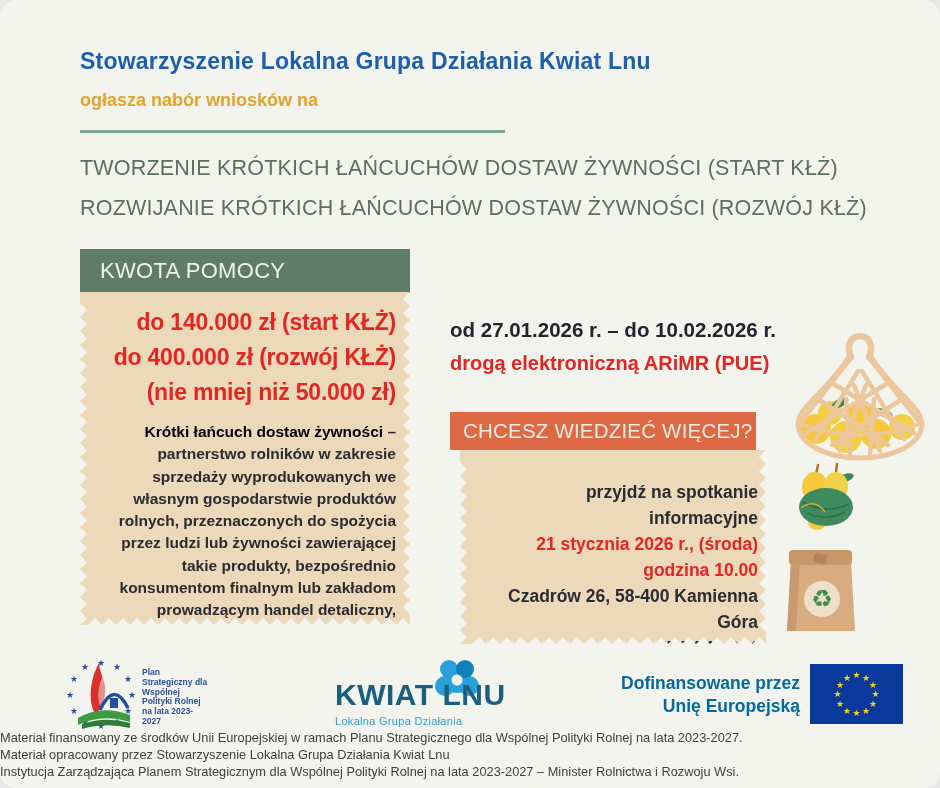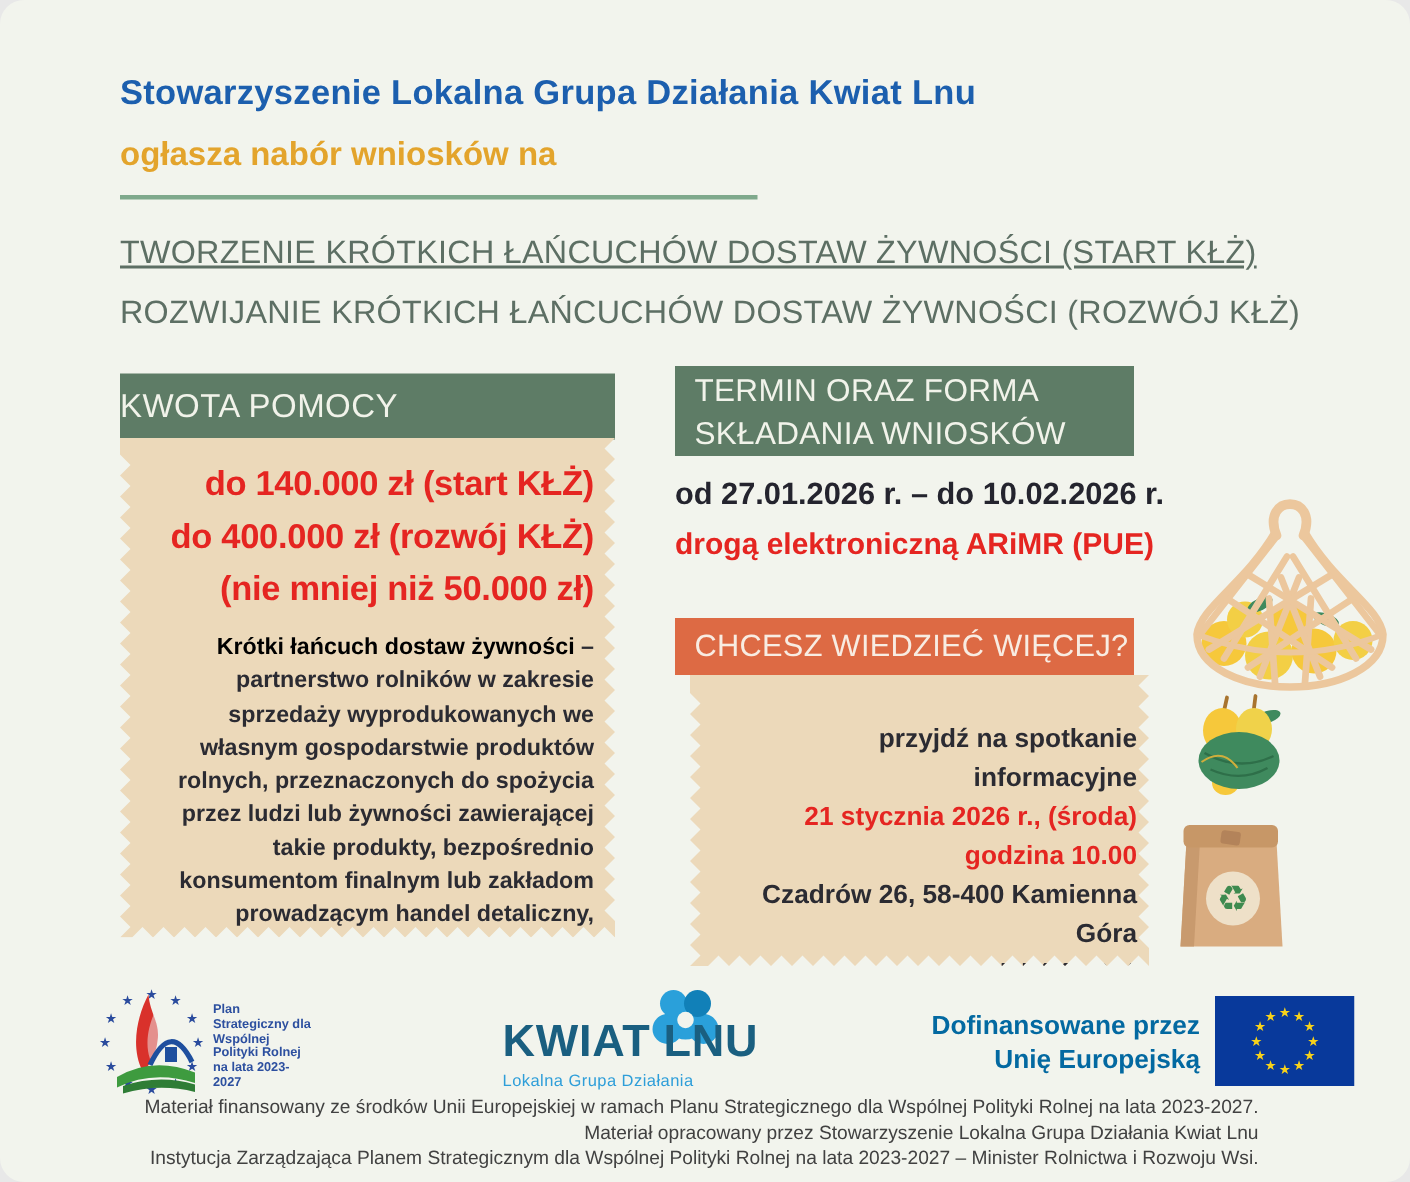--- a/index.html
+++ b/index.html
@@ -2,48 +2,48 @@
 <html lang="pl"><head>
 <meta charset="utf-8">
 <style>
   html,body{margin:0;padding:0;}
   body{font-family:"Liberation Sans",sans-serif;background:#e8e8e8;}
   .page{position:relative;width:940px;height:788px;background:#f2f4ed;overflow:hidden;margin:0 auto;border-radius:16px;}
 
   .abs{position:absolute;}
 
   .title{left:80px;top:48px;font-size:23px;font-weight:bold;color:#1c5fae;letter-spacing:.2px;}
-  .subtitle{left:80px;top:90px;font-size:22px;font-weight:bold;color:#e3a42c;}
+  .subtitle{left:80px;top:90px;font-size:18px;font-weight:bold;color:#e3a42c;}
   .divider{left:80px;top:130px;width:425px;height:3px;background:#7fa98c;}
 
   .gray-heading{left:80px;font-size:21.5px;font-weight:500;color:#5d6f64;letter-spacing:.2px;white-space:nowrap;}
-  .gh1{top:156px;text-decoration:underline;} .gh2{top:196px;}
+  .gh1{top:156px;} .gh2{top:196px;}
 
   .green-box{background:#5e7c66;color:#f1f3ea;}
-  .kwota-header{left:80px;top:249px;width:330px;height:44px;font-size:22px;line-height:44px;box-sizing:border-box;letter-spacing:.3px;}
+  .kwota-header{left:80px;top:249px;width:330px;height:44px;font-size:22px;line-height:44px;padding-left:20px;box-sizing:border-box;letter-spacing:.3px;}
   .termin-header{left:450px;top:244px;width:306px;height:60px;font-size:21px;line-height:29px;padding:2px 0 0 13px;box-sizing:border-box;letter-spacing:.2px;}
 
   .torn{background:#ecd9ba;box-sizing:border-box;text-align:right;}
   .left-tan{left:80px;top:292px;width:330px;height:333px;padding:13px 14px 0 19px;}
   .right-tan{left:460px;top:450px;width:306px;height:194px;padding:29px 8px 0 15px;}
 
   .amount{font-size:23px;font-weight:bold;color:#e52521;line-height:35px;letter-spacing:-.2px;white-space:nowrap;}
   .definition{margin-top:11px;font-size:15.5px;font-weight:600;line-height:22.3px;color:#2b2b32;}
   .definition .term{color:#000000;}
 
   .date-range{left:450px;top:318px;font-size:20.5px;font-weight:bold;color:#24242e;white-space:nowrap;}
   .channel{left:450px;top:352px;font-size:20px;font-weight:bold;color:#e52521;white-space:nowrap;}
 
   .orange-box{left:450px;top:412px;width:306px;height:38px;background:#dd6a44;color:#f8ece2;font-size:20.5px;line-height:38px;padding-left:13px;box-sizing:border-box;letter-spacing:.2px;}
 
   .tan-line{font-size:17.5px;font-weight:bold;line-height:26px;color:#2b2b32;white-space:pre-wrap;}
   .tan-line.red{color:#e52521;margin-left:14px;}
   .tan-line .link{color:#2563c4;}
 
-  .fine-print{left:0;top:729px;width:792px;text-align:right;font-size:12.8px;color:#414141;line-height:17px;padding-left:47px;}
+  .fine-print{left:0;top:729px;width:792px;text-align:left;font-size:12.8px;color:#414141;line-height:17px;}
 
   .plan-logo{left:62px;top:658px;}
   .plan-text{left:142px;top:668px;width:68px;font-size:8.5px;line-height:9.8px;color:#2c4f9f;font-weight:600;}
 
   .kwiat-logo{left:335px;top:662px;width:190px;}
   .kwiat-title{position:relative;margin-top:16px;font-size:30px;font-weight:bold;color:#1a5f80;letter-spacing:.5px;white-space:nowrap;}
   .kwiat-sub{font-size:11px;color:#2e9ed9;margin-top:3px;letter-spacing:.3px;}
   .kwiat-flower{position:absolute;left:96px;top:-3px;}
 
   .funding{left:600px;top:672px;width:200px;text-align:right;font-size:17.5px;font-weight:bold;color:#0369a1;line-height:23px;}
@@ -62,24 +62,20 @@
   <div class="abs gray-heading gh2">ROZWIJANIE KRÓTKICH ŁAŃCUCHÓW DOSTAW ŻYWNOŚCI (ROZWÓJ KŁŻ)</div>
 
   <div class="abs green-box kwota-header">KWOTA POMOCY</div>
   <div class="abs torn left-tan" style="clip-path: polygon(0px 0px, 330px 0px, 323px 7px, 330px 14px, 323px 21px, 330px 28px, 323px 35px, 330px 42px, 323px 49px, 330px 56px, 323px 63px, 330px 70px, 323px 77px, 330px 84px, 323px 91px, 330px 98px, 323px 105px, 330px 112px, 323px 119px, 330px 126px, 323px 133px, 330px 140px, 323px 147px, 330px 154px, 323px 161px, 330px 168px, 323px 175px, 330px 182px, 323px 189px, 330px 196px, 323px 203px, 330px 210px, 323px 217px, 330px 224px, 323px 231px, 330px 238px, 323px 245px, 330px 252px, 323px 259px, 330px 266px, 323px 273px, 330px 280px, 323px 287px, 330px 294px, 323px 301px, 330px 308px, 323px 315px, 330px 322px, 330px 333px, 323px 326px, 316px 333px, 309px 326px, 302px 333px, 295px 326px, 288px 333px, 281px 326px, 274px 333px, 267px 326px, 260px 333px, 253px 326px, 246px 333px, 239px 326px, 232px 333px, 225px 326px, 218px 333px, 211px 326px, 204px 333px, 197px 326px, 190px 333px, 183px 326px, 176px 333px, 169px 326px, 162px 333px, 155px 326px, 148px 333px, 141px 326px, 134px 333px, 127px 326px, 120px 333px, 113px 326px, 106px 333px, 99px 326px, 92px 333px, 85px 326px, 78px 333px, 71px 326px, 64px 333px, 57px 326px, 50px 333px, 43px 326px, 36px 333px, 29px 326px, 22px 333px, 15px 326px, 8px 333px, 0px 333px, 7px 326px, 0px 319px, 7px 312px, 0px 305px, 7px 298px, 0px 291px, 7px 284px, 0px 277px, 7px 270px, 0px 263px, 7px 256px, 0px 249px, 7px 242px, 0px 235px, 7px 228px, 0px 221px, 7px 214px, 0px 207px, 7px 200px, 0px 193px, 7px 186px, 0px 179px, 7px 172px, 0px 165px, 7px 158px, 0px 151px, 7px 144px, 0px 137px, 7px 130px, 0px 123px, 7px 116px, 0px 109px, 7px 102px, 0px 95px, 7px 88px, 0px 81px, 7px 74px, 0px 67px, 7px 60px, 0px 53px, 7px 46px, 0px 39px, 7px 32px, 0px 25px, 7px 18px, 0px 11px);">
     <div class="amount">do 140.000 zł (start KŁŻ)</div>
     <div class="amount">do 400.000 zł (rozwój KŁŻ)</div>
     <div class="amount">(nie mniej niż 50.000 zł)</div>
     <div class="definition"><span class="term">Krótki łańcuch dostaw żywności</span> <span>– partnerstwo rolników w zakresie sprzedaży wyprodukowanych we własnym gospodarstwie produktów rolnych, przeznaczonych do spożycia przez ludzi lub żywności zawierającej takie produkty, bezpośrednio konsumentom finalnym lub zakładom prowadzącym handel detaliczny, bezpośrednio zaopatrującym konsumentów finalnych.</span></div>
   </div>
 
-  <div class="abs green-box termin-header">
-    <div>TERMIN ORAZ FORMA</div>
-    <div>SKŁADANIA WNIOSKÓW</div>
-  </div>
   <div class="abs date-range">od 27.01.2026 r. – do 10.02.2026 r.</div>
   <div class="abs channel">drogą elektroniczną ARiMR (PUE)</div>
 
   <div class="abs orange-box">CHCESZ WIEDZIEĆ WIĘCEJ?</div>
   <div class="abs torn right-tan" style="clip-path: polygon(0px 0px, 306px 0px, 299px 7px, 306px 14px, 299px 21px, 306px 28px, 299px 35px, 306px 42px, 299px 49px, 306px 56px, 299px 63px, 306px 70px, 299px 77px, 306px 84px, 299px 91px, 306px 98px, 299px 105px, 306px 112px, 299px 119px, 306px 126px, 299px 133px, 306px 140px, 299px 147px, 306px 154px, 299px 161px, 306px 168px, 299px 175px, 306px 182px, 306px 194px, 299px 187px, 292px 194px, 285px 187px, 278px 194px, 271px 187px, 264px 194px, 257px 187px, 250px 194px, 243px 187px, 236px 194px, 229px 187px, 222px 194px, 215px 187px, 208px 194px, 201px 187px, 194px 194px, 187px 187px, 180px 194px, 173px 187px, 166px 194px, 159px 187px, 152px 194px, 145px 187px, 138px 194px, 131px 187px, 124px 194px, 117px 187px, 110px 194px, 103px 187px, 96px 194px, 89px 187px, 82px 194px, 75px 187px, 68px 194px, 61px 187px, 54px 194px, 47px 187px, 40px 194px, 33px 187px, 26px 194px, 19px 187px, 12px 194px, 0px 194px, 7px 187px, 0px 180px, 7px 173px, 0px 166px, 7px 159px, 0px 152px, 7px 145px, 0px 138px, 7px 131px, 0px 124px, 7px 117px, 0px 110px, 7px 103px, 0px 96px, 7px 89px, 0px 82px, 7px 75px, 0px 68px, 7px 61px, 0px 54px, 7px 47px, 0px 40px, 7px 33px, 0px 26px, 7px 19px, 0px 12px);">
     <div class="tan-line">przyjdź na spotkanie informacyjne</div>
     <div class="tan-line red">21 stycznia 2026 r., (środa)</div>
     <div class="tan-line red">godzina 10.00</div>
     <div class="tan-line">Czadrów 26, 58-400 Kamienna Góra</div>
     <div class="tan-line">tel.:  75 74 11 804</div>

